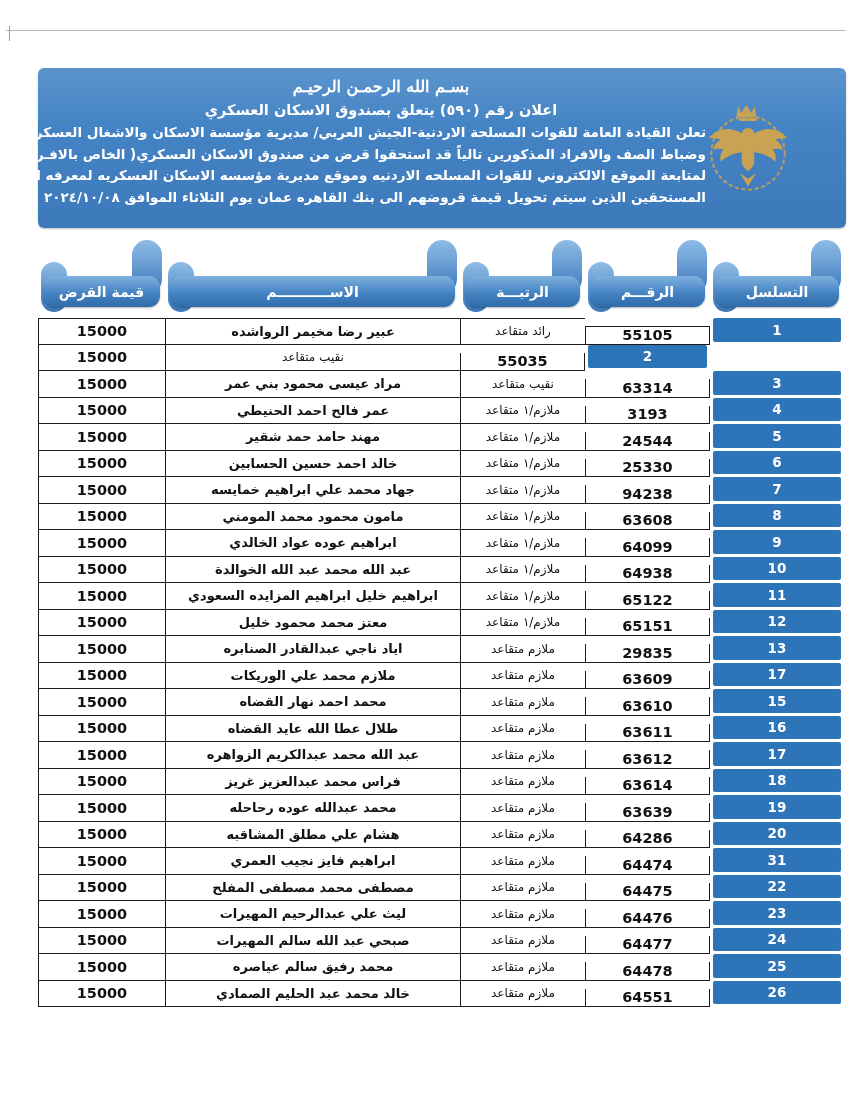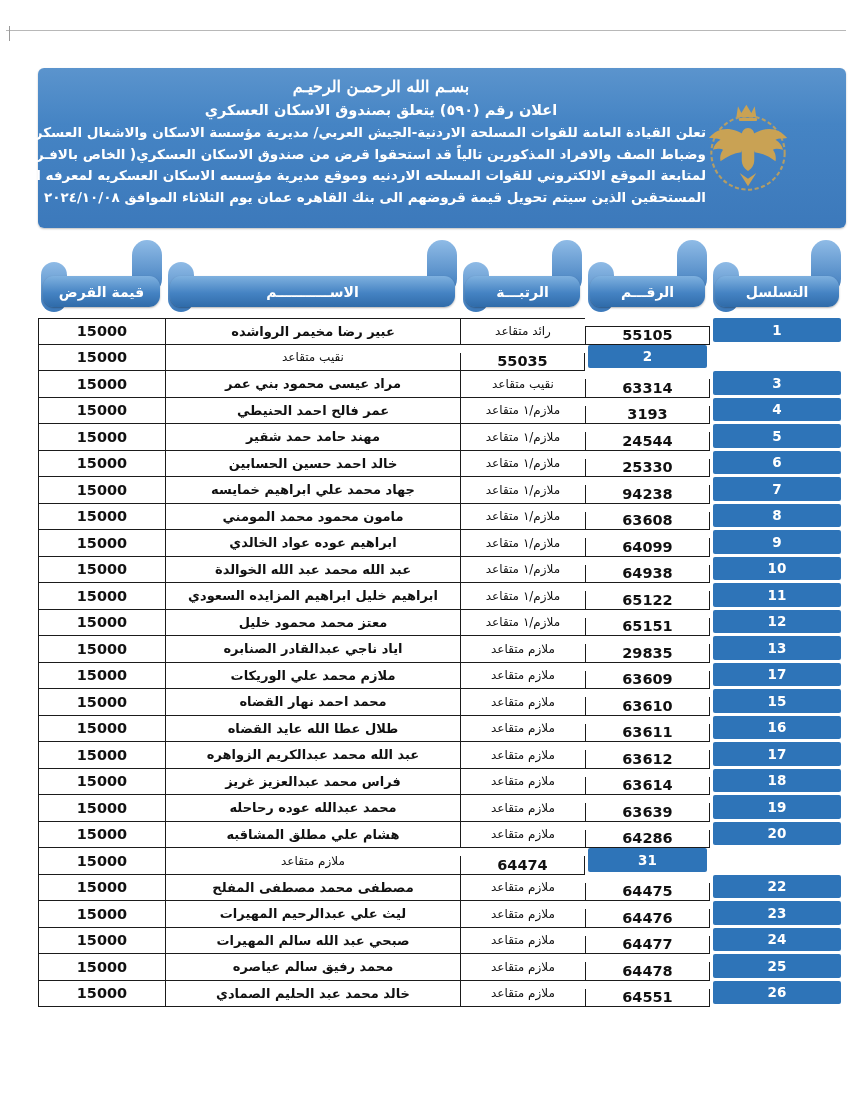--- a/index.html
+++ b/index.html
@@ -297,20 +297,21 @@
         <div class="cell b loan">15000</div>
         <div class="cell b name">هشام علي مطلق المشاقبه</div>
         <div class="cell b rank">ملازم متقاعد</div>
         <div class="cell b number">64286</div>
         <div class="cell serial">
           <div class="serial-inner">20</div>
         </div>
       </div>
       <div class="trow">
         <div class="cell b loan">15000</div>
+        <div class="cell b name">ابراهيم فايز نجيب العمري</div>
         <div class="cell b rank">ملازم متقاعد</div>
         <div class="cell b number">64474</div>
         <div class="cell serial">
           <div class="serial-inner">31</div>
         </div>
       </div>
       <div class="trow">
         <div class="cell b loan">15000</div>
         <div class="cell b name">مصطفى محمد مصطفى المفلح</div>
         <div class="cell b rank">ملازم متقاعد</div>

